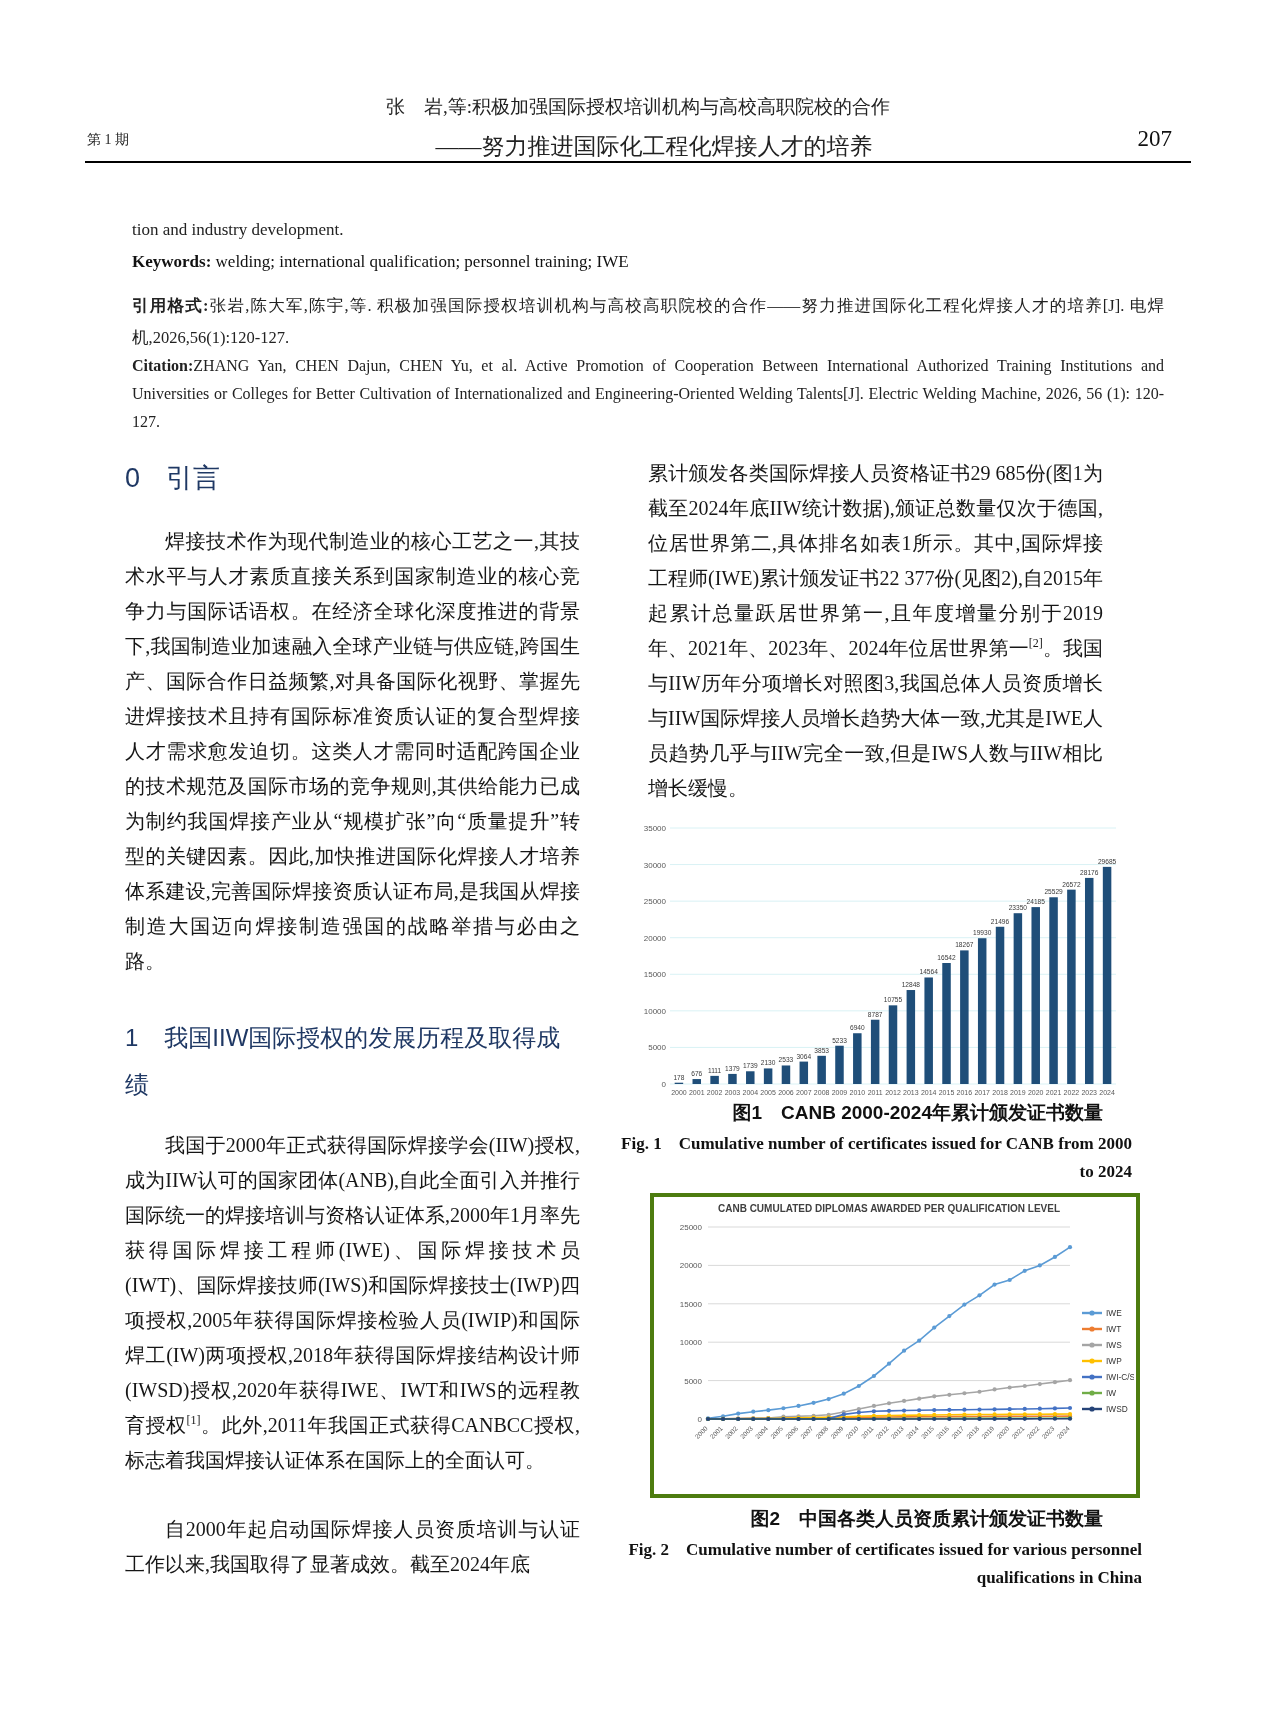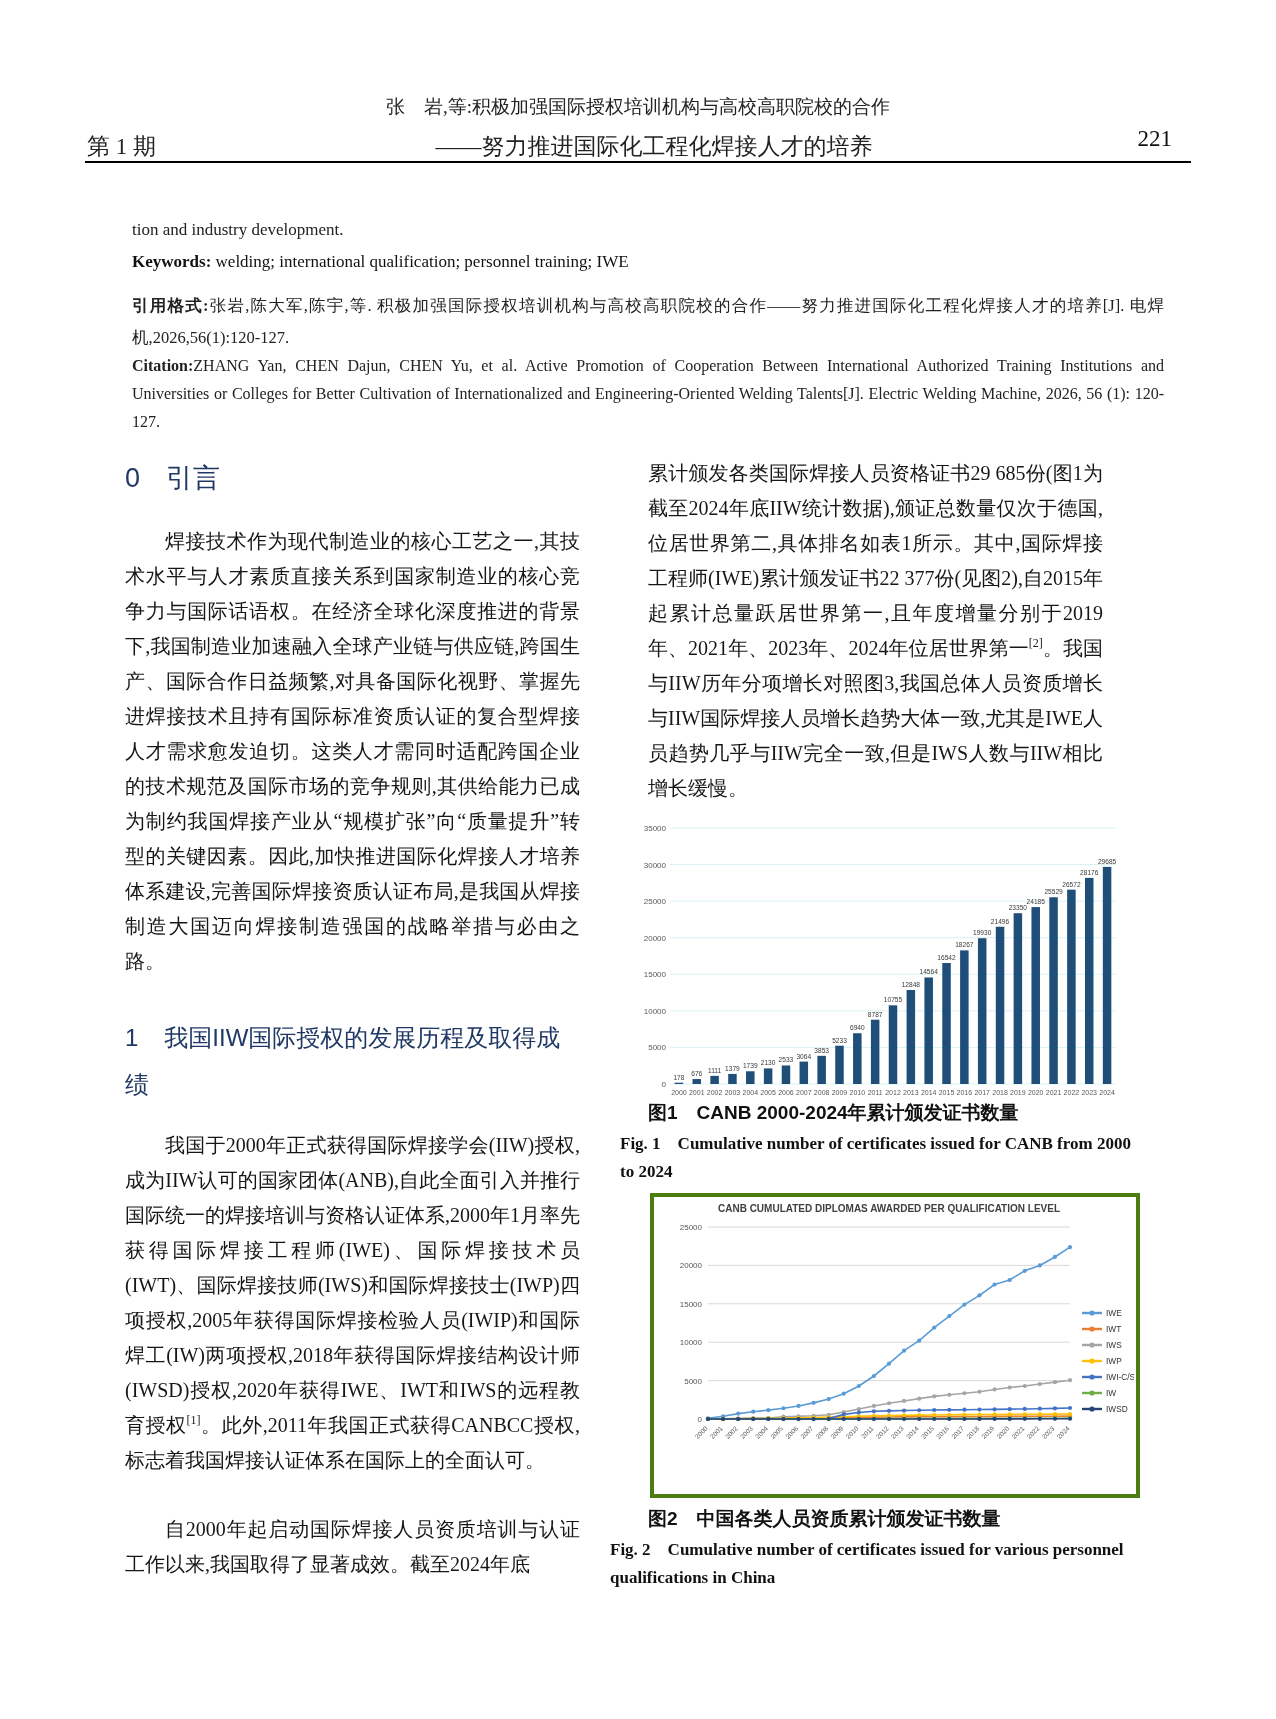--- a/index.html
+++ b/index.html
@@ -1,21 +1,21 @@
 <!DOCTYPE html>
 <html><head>
 <meta charset="utf-8">
 <style>
   html,body{margin:0;padding:0;background:#ffffff;}
   .page{position:relative;width:1276px;height:1719px;background:#ffffff;
         font-family:"Liberation Serif",serif;color:#1a1a1a;overflow:hidden;}
   .abs{position:absolute;}
   
   .hdr-line1{left:0;width:1276px;top:94px;text-align:center;font-size:19px;color:#222;}
-  .hdr-issue{left:87px;top:131px;font-size:23px;color:#222;}
+  .hdr-issue{left:87px;top:131px;font-size:14px;color:#222;}
   .hdr-line2{left:0;width:1276px;top:131px;text-align:center;font-size:23px;color:#222;padding-left:16px;}
   .hdr-page{left:1090px;width:82px;top:126px;text-align:right;font-size:23px;color:#111;}
   .hdr-rule{left:85px;top:161px;width:1106px;border-top:2px solid #000;height:0;}
   
   .fm-abs-tail{left:132px;top:220px;width:1030px;font-size:17px;color:#222;}
   .fm-keywords{left:132px;top:252px;width:1030px;font-size:17px;color:#111;}
   .fm-cite-cn{left:132px;top:290px;width:1032px;font-size:16.5px;line-height:32px;text-align:justify;color:#222;}
   .fm-cite-en{left:132px;top:352px;width:1032px;font-size:16px;line-height:28px;text-align:justify;color:#222;}
   .bold{font-weight:bold;}
   
@@ -27,41 +27,41 @@
   .sec-no{margin-right:26px;}
   .body-t{font-size:20px;line-height:35px;text-align:justify;color:#161616;}
   .p-indent{text-indent:2em;}
   .p1{top:524px;}
   .p2{top:1128px;}
   .p3{top:1512px;}
   .pr1{top:456px;}
   sup{font-size:12px;line-height:0;}
   
   .fig1-svg{left:640px;top:812px;}
-  .cap{text-align:left;}
+  .cap{text-align:right;}
   .cap-cn{font-family:"Liberation Sans",sans-serif;font-weight:bold;font-size:19px;color:#111;}
   .cap-en{font-weight:bold;font-size:17px;color:#111;}
   .fig1-cap-cn{left:648px;width:455px;top:1100px;}
   .fig1-cap-en1{left:620px;width:512px;top:1132px;}
   .fig1-cap-en2{left:620px;width:512px;top:1162px;}
   
   .fig2-box{left:650px;top:1193px;width:482px;height:297px;border:4px solid #4d7c0f;background:#fff;}
   .fig2-cap-cn{left:648px;width:455px;top:1506px;}
   .fig2-cap-en1{left:610px;width:532px;top:1538px;}
   .fig2-cap-en2{left:610px;width:532px;top:1568px;}
 </style>
 </head>
 <body>
 
 <div class="page">
 
   <div class="abs hdr-line1">张　岩,等:积极加强国际授权培训机构与高校高职院校的合作</div>
   <div class="abs hdr-issue">第 1 期</div>
   <div class="abs hdr-line2">——努力推进国际化工程化焊接人才的培养</div>
-  <div class="abs hdr-page">221</div>
+  <div class="abs hdr-page">207</div>
   <div class="abs hdr-rule"></div>
 
   <div class="abs fm-abs-tail">tion and industry development.</div>
   <div class="abs fm-keywords"><span class="bold">Keywords:</span><span> welding; international qualification; personnel training; IWE</span></div>
   <div class="abs fm-cite-cn"><span class="bold">引用格式:</span><span>张岩,陈大军,陈宇,等. 积极加强国际授权培训机构与高校高职院校的合作——努力推进国际化工程化焊接人才的培养[J]. 电焊机,2026,56(1):120-127.</span></div>
   <div class="abs fm-cite-en"><span class="bold">Citation:</span><span>ZHANG Yan, CHEN Dajun, CHEN Yu, et al. Active Promotion of Cooperation Between International Authorized Training Institutions and Universities or Colleges for Better Cultivation of Internationalized and Engineering-Oriented Welding Talents[J]. Electric Welding Machine, 2026, 56 (1): 120-127.</span></div>
 
   <div class="abs colL sec-h sec-h0"><span class="sec-no">0</span><span>引言</span></div>
   <div class="abs colL body-t p-indent p1">焊接技术作为现代制造业的核心工艺之一,其技术水平与人才素质直接关系到国家制造业的核心竞争力与国际话语权。在经济全球化深度推进的背景下,我国制造业加速融入全球产业链与供应链,跨国生产、国际合作日益频繁,对具备国际化视野、掌握先进焊接技术且持有国际标准资质认证的复合型焊接人才需求愈发迫切。这类人才需同时适配跨国企业的技术规范及国际市场的竞争规则,其供给能力已成为制约我国焊接产业从“规模扩张”向“质量提升”转型的关键因素。因此,加快推进国际化焊接人才培养体系建设,完善国际焊接资质认证布局,是我国从焊接制造大国迈向焊接制造强国的战略举措与必由之路。</div>
 

